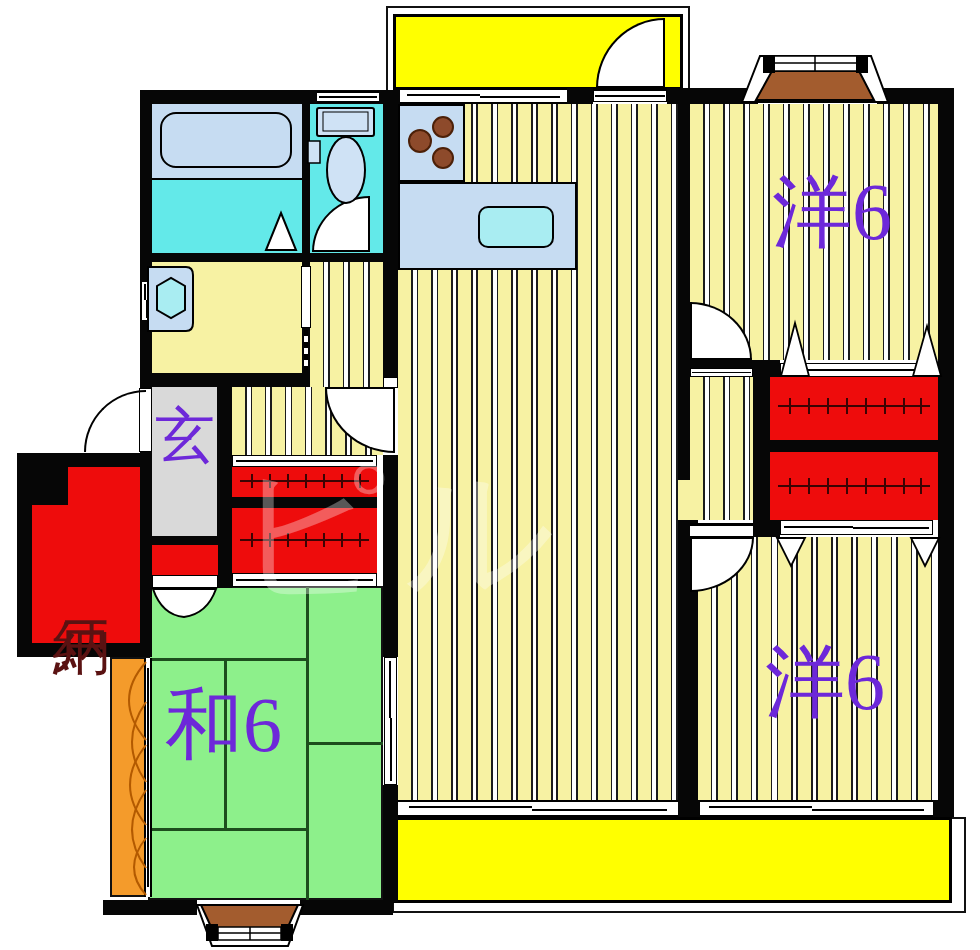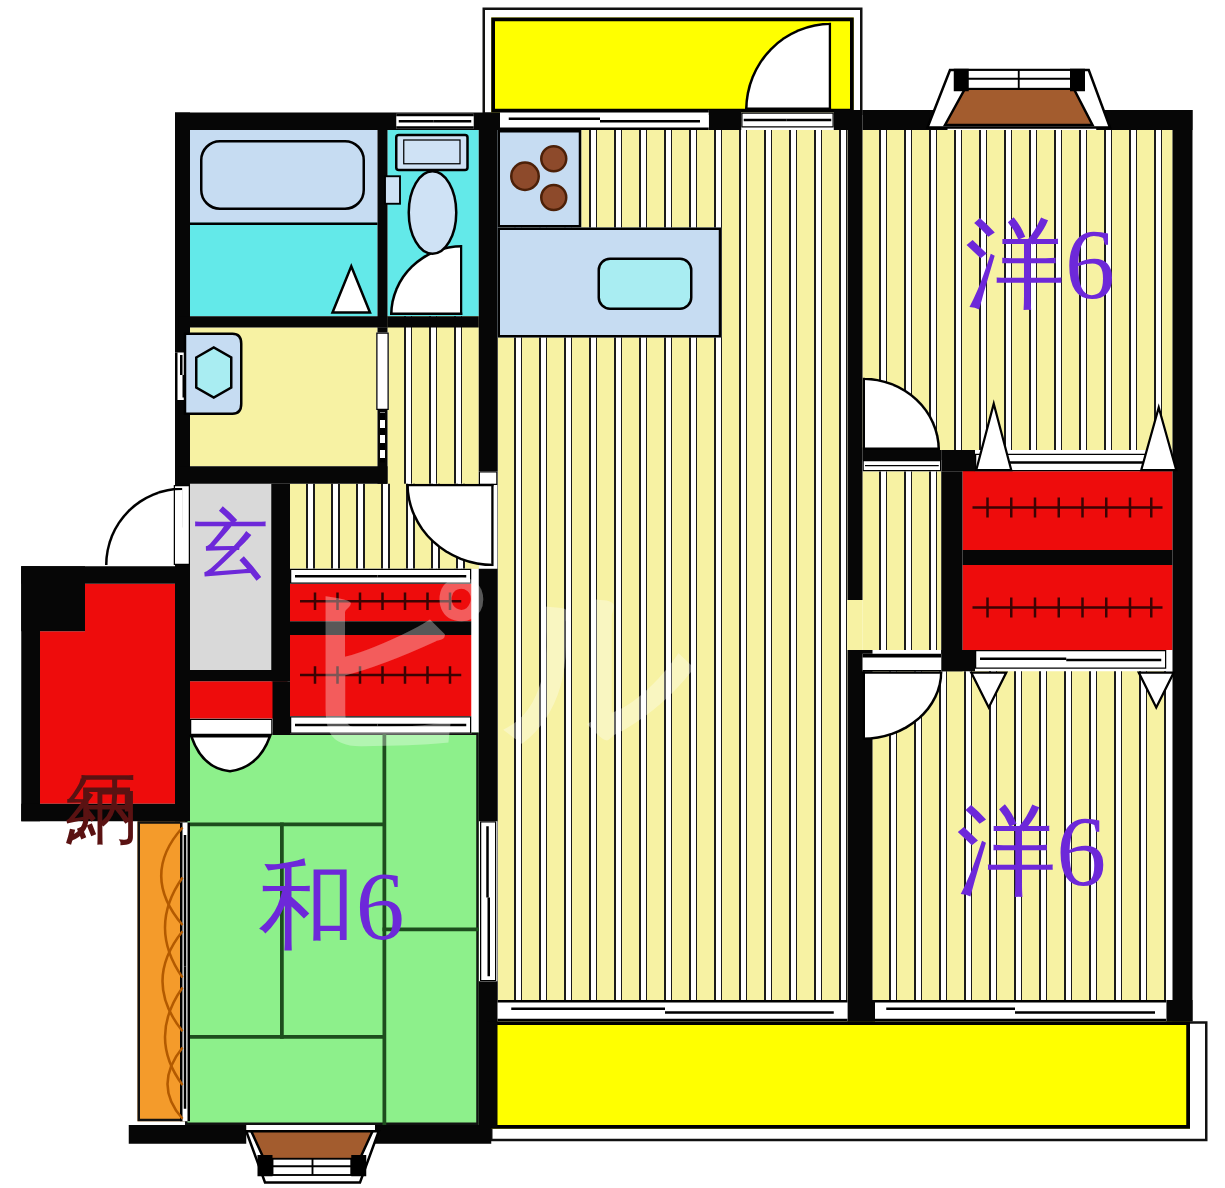--- a/index.html
+++ b/index.html
@@ -32,21 +32,21 @@
   .win-v::after{content:"";position:absolute;top:48%;bottom:4%;right:30%;width:2px;background:#000}
   .slide-h{background:#fff;border:1.5px solid #000}
   .slide-h::before{content:"";position:absolute;left:2%;right:52%;top:42%;height:1.5px;background:#000}
   .slide-h::after{content:"";position:absolute;left:48%;right:2%;bottom:42%;height:1.5px;background:#000}
   .slide-v{background:#fff;border:1.5px solid #000}
   .slide-v::before{content:"";position:absolute;top:2%;bottom:52%;left:40%;width:1.5px;background:#000}
   .slide-v::after{content:"";position:absolute;top:48%;bottom:2%;right:40%;width:1.5px;background:#000}
   .dash-v{background:repeating-linear-gradient(to bottom,#000 0 6px,#fff 6px 12px)}
   .lbl{color:#6d28d9;white-space:nowrap;line-height:1}
   .lbl-v{writing-mode:vertical-rl;text-orientation:upright;color:#5a1212;line-height:1}
-  .wm{color:rgba(255,255,255,.33);font-weight:bold;
+  .wm{color:rgba(255,255,255,.33);font-weight:normal;
       font-family:"Liberation Sans","DejaVu Sans",sans-serif}
 </style>
 </head>
 <body>
 
 <div id="stage">
 
   <div class="a" style="left:386px;top:6px;width:304px;height:86px;border:2px solid #111;background:#fff"></div>
   <div class="a" style="left:393px;top:14px;width:290px;height:76px;background:var(--balcony,#ffff00);border:3px solid #000"></div>
   <div class="a door r-tl" style="left:596px;top:18px;width:69px;height:70px"></div>
@@ -215,19 +215,19 @@
       <path d="M218,933 H281 M250,927 V940" stroke="#000" stroke-width="1.5"></path>
       <rect x="206" y="924" width="12" height="17" fill="#000"></rect>
       <rect x="281" y="924" width="12" height="17" fill="#000"></rect>
     </g>
   </svg>
 
   <div class="a lbl" style="left:408px;top:410px;width:260px;text-align:center;font-size:86px">
   </div>
   <div class="a lbl" style="left:732px;top:172px;width:200px;text-align:center;font-size:80px">洋6</div>
   <div class="a lbl" style="left:725px;top:642px;width:200px;text-align:center;font-size:80px">洋6</div>
-  <div class="a lbl" style="left:165px;top:686px;width:200px;text-align:center;font-size:78px">和6</div>
+  <div class="a lbl" style="left:165px;top:686px;width:200px;font-size:78px">和6</div>
   <div class="a lbl" style="left:150px;top:406px;width:70px;text-align:center;font-size:60px">玄</div>
   <div class="a lbl-v" style="left:46px;top:502px;width:64px;height:145px;font-size:58px;text-align:center">納戸</div>
 
   <div class="a wm" style="left:235px;top:432px;font-size:150px;letter-spacing:14px">ピル</div>
 
 </div>
 
 </body></html>

